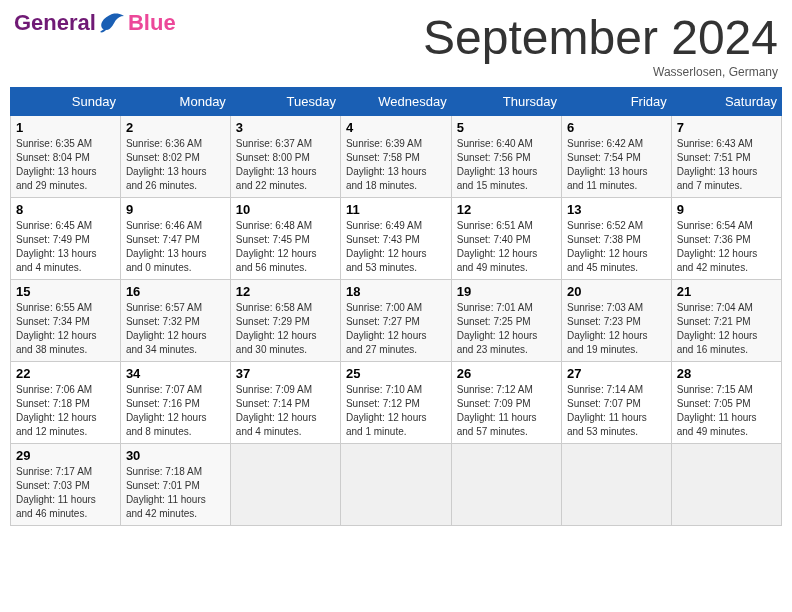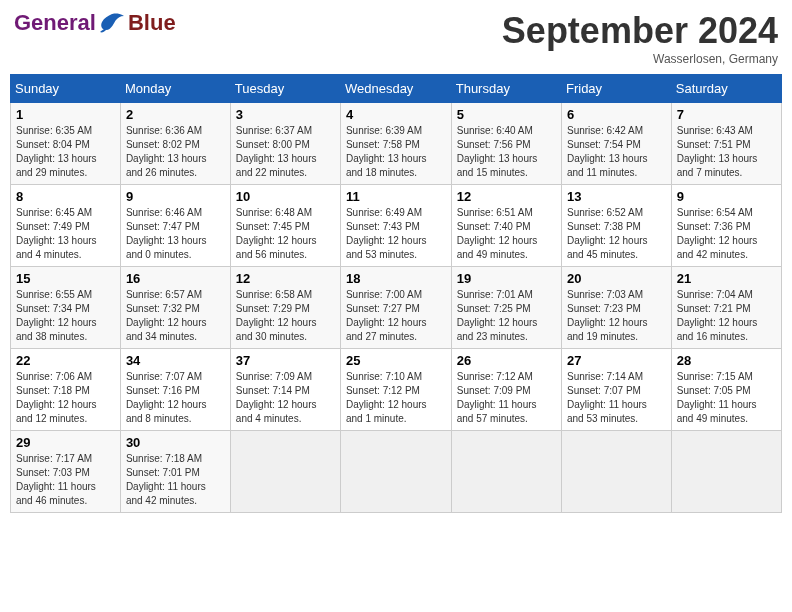--- a/index.html
+++ b/index.html
@@ -26,39 +26,39 @@
       font-size: 22px;
       font-weight: bold;
       color: #333;
       display: flex;
       align-items: center;
     }
     .month-title {
       text-align: right;
     }
     .month-title h1 {
-      font-size: 36px;
-      font-weight: bold;
+      font-size: 48px;
+      font-weight: normal;
       color: #333;
     }
     .month-title h2 {
       font-size: 12px;
       font-weight: normal;
       color: #555;
     }
     .calendar {
       width: 100%;
       border-collapse: collapse;
       font-size: 11px;
     }
     .calendar th {
       background: #1a5fb4;
       color: #fff;
       padding: 6px 4px;
-      text-align: left;
+      text-align: right;
       font-size: 13px;
       font-weight: normal;
       border: 1px solid #1a5fb4;
     }
     .calendar td {
       border: 1px solid #ccc;
       padding: 4px 5px;
       vertical-align: top;
       width: 112px;
       height: 80px;
@@ -90,21 +90,21 @@
 
 <div class="header">
   <div class="logo">
     <div class="logo-text">
       <span style="color:#701a75; font-size:22px; font-weight:bold;">General</span>
 
       <svg width="28" height="22" viewBox="0 0 28 22" style="margin: 0 2px;">
         <path d="M14 2 C14 2 20 0 26 4 C22 4 20 6 18 8 C16 10 14 18 8 18 C4 18 2 14 4 10 C6 6 10 4 14 2 Z" fill="#1a5fb4"></path>
         <path d="M8 18 C6 20 4 21 2 20 C4 18 6 17 8 16 Z" fill="#1a5fb4"></path>
       </svg>
-      <span style="color:#7f1d1d; font-size:22px; font-weight:bold;">Blue</span>
+      <span style="color:#ec4899; font-size:22px; font-weight:bold;">Blue</span>
     </div>
   </div>
   <div class="month-title">
     <h1>September 2024</h1>
     <h2>Wasserlosen, Germany</h2>
   </div>
 </div>
 
 <table class="calendar">
   <thead>

